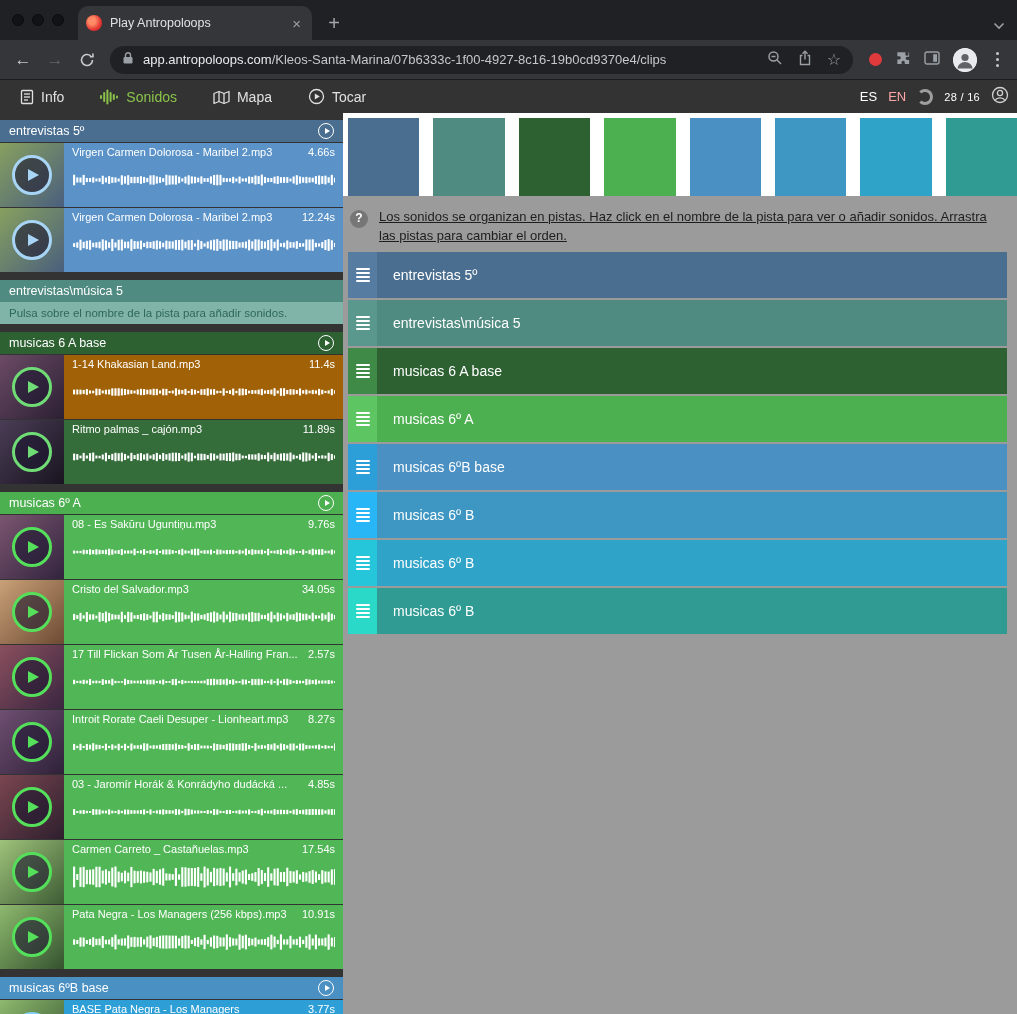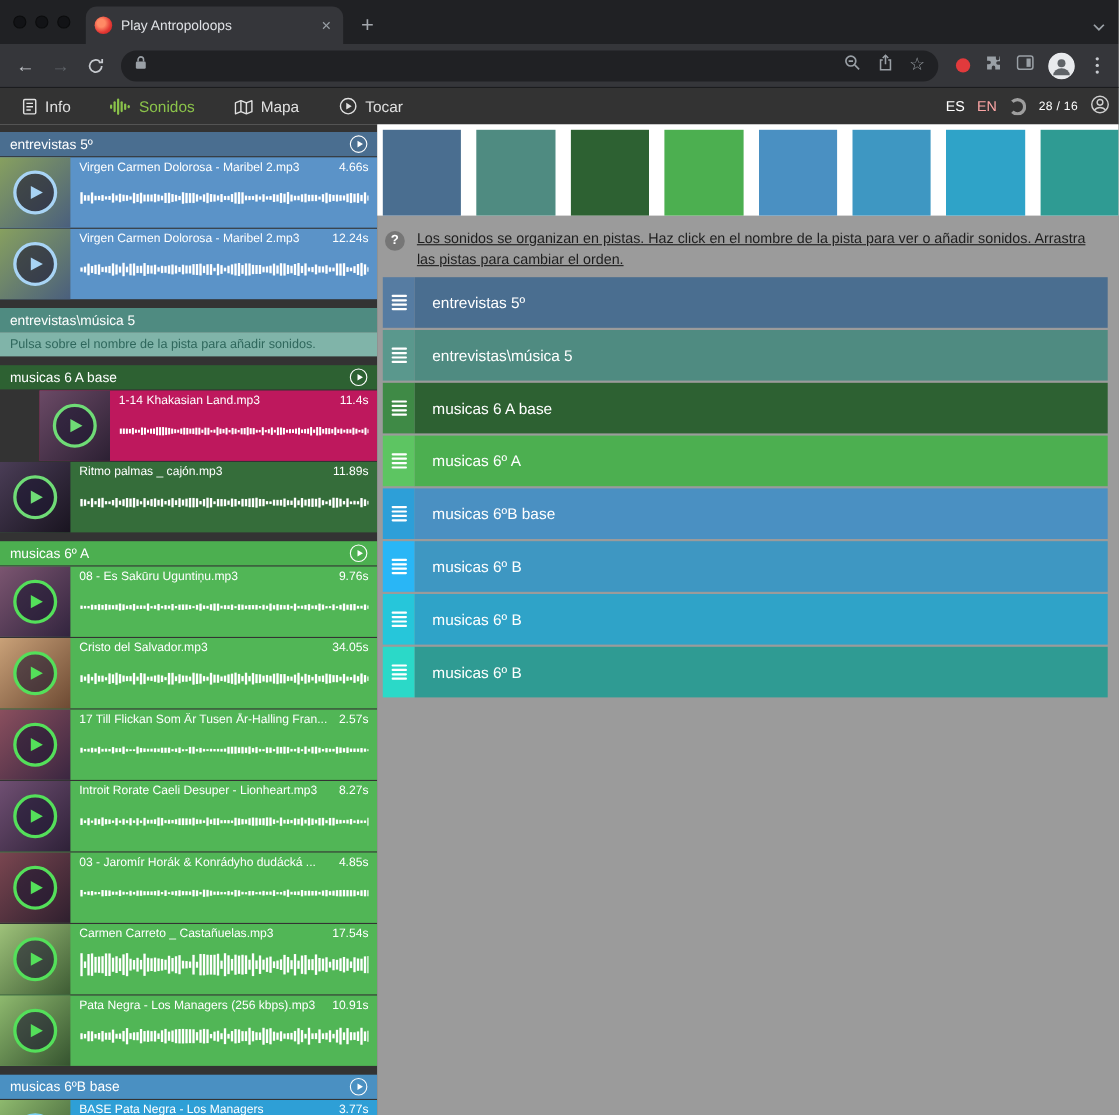--- a/index.html
+++ b/index.html
@@ -137,20 +137,21 @@
           <path d="M13.9 1.6v3.1h-3.1"></path>
         </svg>
     </div>
     <div class="omnibox">
       <span>
         <svg width="12" height="14" viewBox="0 0 12 14">
             <rect x="1.5" y="6" width="9" height="6.5" rx="1.2" fill="#9aa0a6"></rect>
             <path d="M3.5 6V4.2a2.5 2.5 0 0 1 5 0V6" fill="none" stroke="#9aa0a6" stroke-width="1.4"></path>
           </svg>
       </span>
+      <span class="url"><b style="font-weight:normal">app.antropoloops.com</b><span class="path">/Kleos-Santa-Marina/07b6333c-1f00-4927-8c16-19b0cd9370e4/clips</span></span>
       <span class="obx-icons">
         <span>
           <svg width="16" height="16" viewBox="0 0 16 16" fill="none" stroke="#9aa0a6" stroke-width="1.5">
               <circle cx="6.5" cy="6.5" r="4.5"></circle>
               <line x1="10" y1="10" x2="14" y2="14"></line>
               <line x1="4.5" y1="6.5" x2="8.5" y2="6.5"></line>
             </svg>
         </span>
         <span>
           <svg width="14" height="16" viewBox="0 0 14 16" fill="none" stroke="#9aa0a6" stroke-width="1.4">
@@ -460,21 +461,21 @@
             </div>
             <div class="smsg" style="background: rgb(128, 180, 169); color: rgb(46, 103, 92);">Pulsa sobre el nombre de la pista para añadir sonidos.</div>
           </section>
           <section class="strack">
             <div class="shead" style="background: rgb(45, 97, 50);">
               <span class="shead-name">musicas 6 A base</span>
               <span class="hplay">
                 <i class="htri"></i>
               </span>
             </div>
-            <div class="clip" style="background: #be185d; margin-left: 36px;">
+            <div class="clip" style="background: #a16207;">
               <div class="thumb" style="background: linear-gradient(135deg, rgb(107, 74, 102), rgb(44, 32, 51));">
                 <span class="ring" style="border-color: rgb(111, 220, 118);">
                   <i class="ctri" style="border-left-color: rgb(111, 220, 118);"></i>
                 </span>
               </div>
               <div class="cbody">
                 <div class="cline">
                   <span class="cname">1-14 Khakasian Land.mp3</span>
                   <span class="cdur">11.4s</span>
                 </div>

